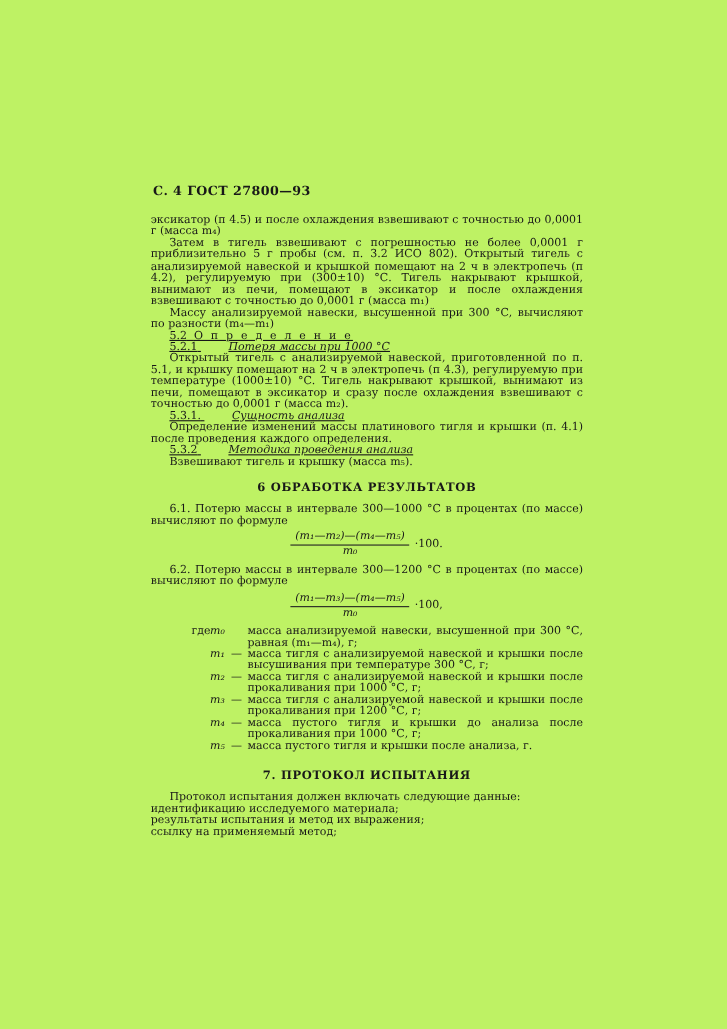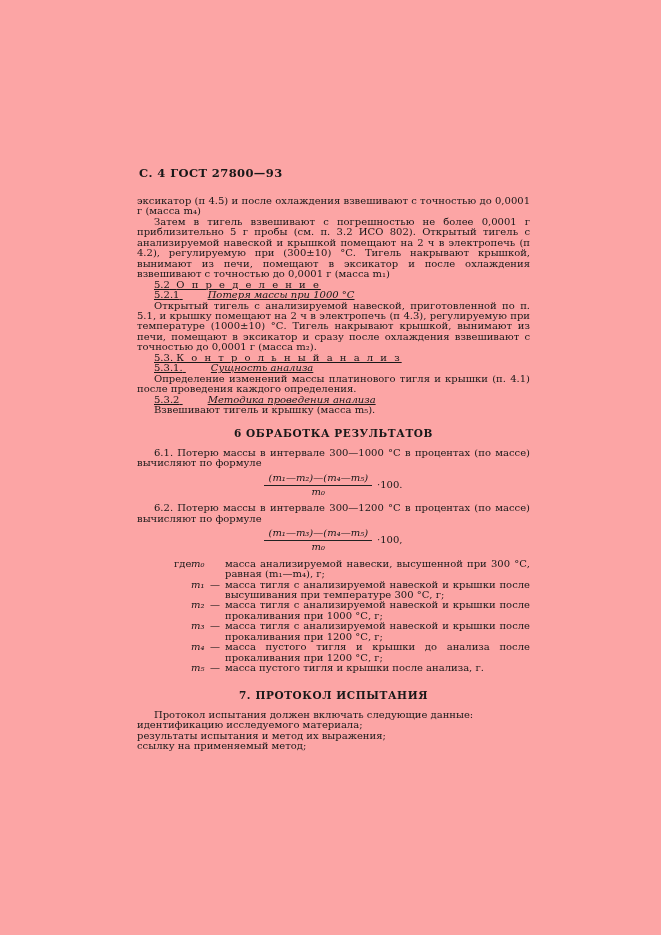--- a/index.html
+++ b/index.html
@@ -6,21 +6,21 @@
   body {
     width: 661px; height: 935px;
     background: #fdfdfc;
     font-family: "DejaVu Serif", "Liberation Serif", serif;
     color: #181818;
     position: relative;
     overflow: hidden;
   }
   .page {
     position: absolute; inset: 0;
-    background: #fca5a5;
+    background: #bef264;
   }
   .running-header {
     position: absolute;
     left: 139px; top: 166px;
     font-size: 11.5px; font-weight: bold;
     letter-spacing: 0.4px;
     white-space: nowrap;
   }
   .content {
     position: absolute;
@@ -67,26 +67,26 @@
 <body>
 
 <div class="page">
 
   <div class="running-header">С. 4 ГОСТ 27800—93</div>
 
   <div class="content">
 
     <p>эксикатор (п 4.5) и после охлаждения взвешивают с точностью до 0,0001 г (масса m₄)</p>
     <p class="indent">Затем в тигель взвешивают с погрешностью не более 0,0001 г приблизительно 5 г пробы (см. п. 3.2 ИСО 802). Открытый тигель с анализируемой навеской и крышкой помещают на 2 ч в электропечь (п 4.2), регулируемую при (300±10) °С. Тигель накрывают крышкой, вынимают из печи, помещают в эксикатор и после охлаждения взвешивают с точностью до 0,0001 г (масса m₁)</p>
+    <p class="indent">Массу анализируемой навески, высушенной при 300 °С, вычисляют по разности (m₄—m₁)</p>
 
     <p class="subhead"><span>5.2</span>&nbsp;&nbsp;<span class="sp">О п р е д е л е н и е</span></p>
     <p class="subhead"><span>5.2.1</span>&nbsp;<span class="it">Потеря массы при 1000 °С</span></p>
     <p class="indent">Открытый тигель с анализируемой навеской, приготовленной по п. 5.1, и крышку помещают на 2 ч в электропечь (п 4.3), регулируемую при температуре (1000±10) °С. Тигель накрывают крышкой, вынимают из печи, помещают в эксикатор и сразу после охлаждения взвешивают с точностью до 0,0001 г (масса m₂).</p>
 
-    <p class="subhead"><span>5.3.</span>&nbsp;<span class="sp">К о н т р о л ь н ы й   а н а л и з</span></p>
     <p class="subhead"><span>5.3.1.</span>&nbsp;<span class="it">Сущность анализа</span></p>
     <p class="indent">Определение изменений массы платинового тигля и крышки (п. 4.1) после проведения каждого определения.</p>
 
     <p class="subhead"><span>5.3.2</span>&nbsp;<span class="it">Методика проведения анализа</span></p>
     <p class="indent">Взвешивают тигель и крышку (масса m₅).</p>
 
     <p class="sec-title">6  ОБРАБОТКА РЕЗУЛЬТАТОВ</p>
 
     <p class="indent">6.1. Потерю массы в интервале 300—1000 °С в процентах (по массе) вычисляют по формуле</p>
 
@@ -130,21 +130,21 @@
       <div class="def-row">
         <span class="def-where"></span>
         <span class="def-sym">m₃</span>
         <span class="def-dash">—</span>
         <span class="def-text">масса тигля с анализируемой навеской и крышки после прокаливания при 1200 °С, г;</span>
       </div>
       <div class="def-row">
         <span class="def-where"></span>
         <span class="def-sym">m₄</span>
         <span class="def-dash">—</span>
-        <span class="def-text">масса пустого тигля и крышки до анализа после прокаливания при 1200 °С, г;</span>
+        <span class="def-text">масса пустого тигля и крышки до анализа после прокаливания при 1000 °С, г;</span>
       </div>
       <div class="def-row">
         <span class="def-where"></span>
         <span class="def-sym">m₅</span>
         <span class="def-dash">—</span>
         <span class="def-text">масса пустого тигля и крышки после анализа, г.</span>
       </div>
     </div>
 
     <p class="sec-title" style="margin-top:16px !important;">7. ПРОТОКОЛ ИСПЫТАНИЯ</p>

